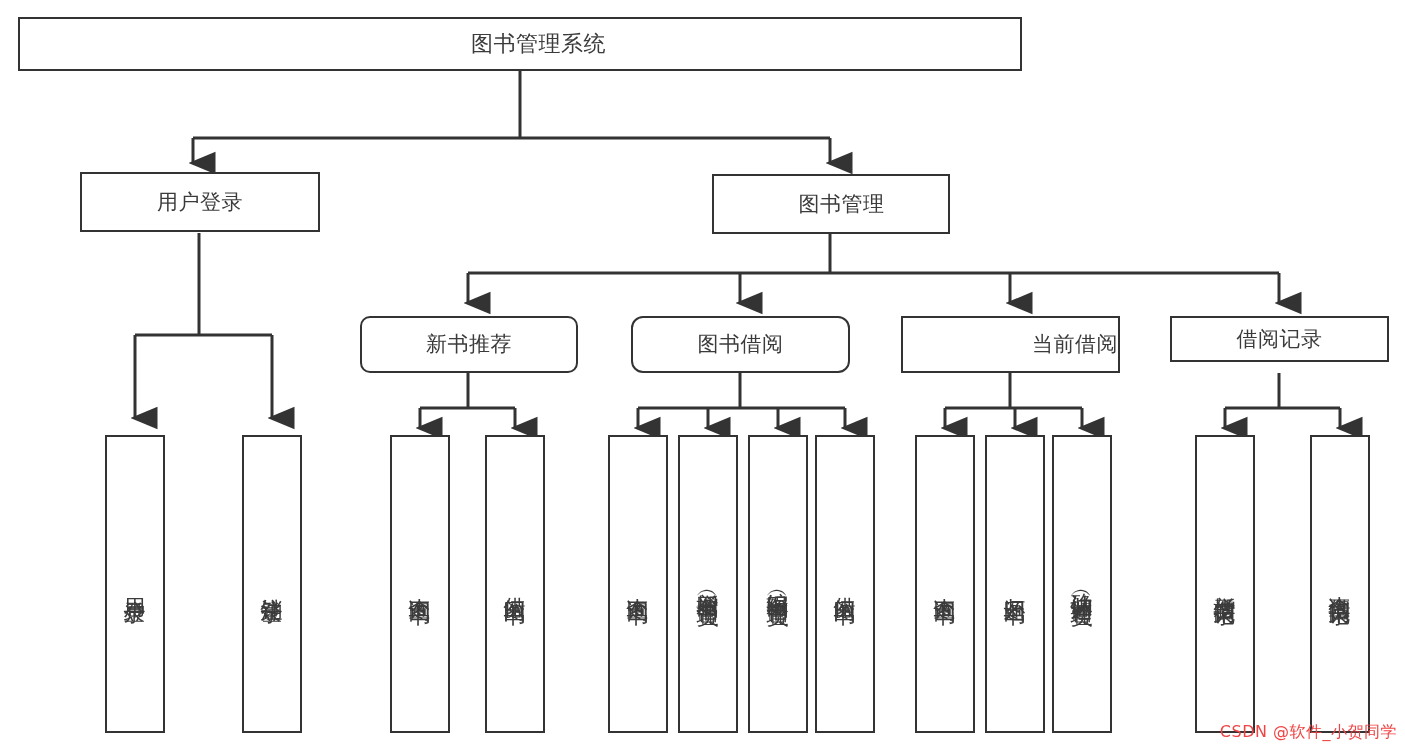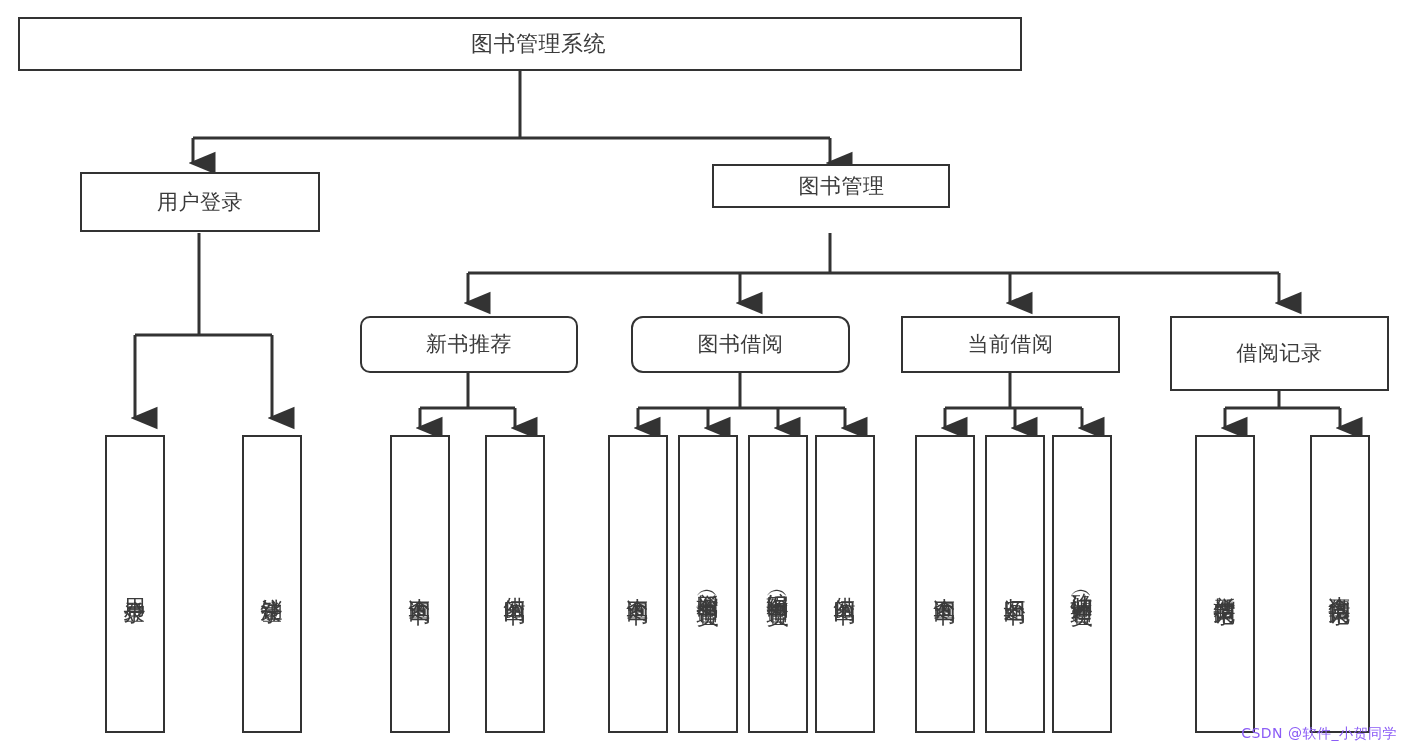--- a/index.html
+++ b/index.html
@@ -62,22 +62,22 @@
     font-size: 22px;
     line-height: 1.05;
     letter-spacing: 2px;
     white-space: nowrap;
     max-height: 268px;
   }
   .watermark {
     position: absolute;
     right: 8px;
     bottom: 4px;
-    font-size: 14px;
-    color: #8b5cf6;
+    font-size: 16px;
+    color: #ef4444;
     white-space: nowrap;
     letter-spacing: 0.5px;
   }
 </style>
 </head>
 <body>
 
 <div id="canvas">
 
   <svg class="wires" viewBox="0 0 1405 747" xmlns="http://www.w3.org/2000/svg">
@@ -131,34 +131,34 @@
     </g>
   </svg>
 
   <div class="node horiz root" style="left:18px; top:17px; width:1004px; height:54px;">
     <span class="label">图书管理系统</span>
   </div>
 
   <div class="node horiz" style="left:80px; top:172px; width:240px; height:60px;">
     <span class="label">用户登录</span>
   </div>
-  <div class="node horiz" style="left:712px; top:164px; width:238px; height:44px;padding-left:21px;">
+  <div class="node horiz" style="left:712px; top:174px; width:238px; height:60px;padding-left:21px;">
     <span class="label">图书管理</span>
   </div>
 
   <div class="node horiz" style="left:360px; top:316px; width:218px; height:57px;border-radius:10px;">
     <span class="label">新书推荐</span>
   </div>
   <div class="node horiz" style="left:631px; top:316px; width:219px; height:57px;border-radius:12px;">
     <span class="label">图书借阅</span>
   </div>
-  <div class="node horiz" style="left:901px; top:316px; width:219px; height:57px;">
+  <div class="node horiz" style="left:901px; top:316px; width:219px; height:57px;justify-content:flex-end;">
     <span class="label">当前借阅</span>
   </div>
-  <div class="node horiz" style="left:1170px; top:316px; width:219px; height:75px;">
+  <div class="node horiz" style="left:1170px; top:316px; width:219px; height:46px;">
     <span class="label">借阅记录</span>
   </div>
 
   <div class="node vert" style="left:105px; top:435px; width:60px; height:298px;">
     <span class="label">用户登录</span>
   </div>
   <div class="node vert" style="left:242px; top:435px; width:60px; height:298px;">
     <span class="label">注销登录</span>
   </div>
 

